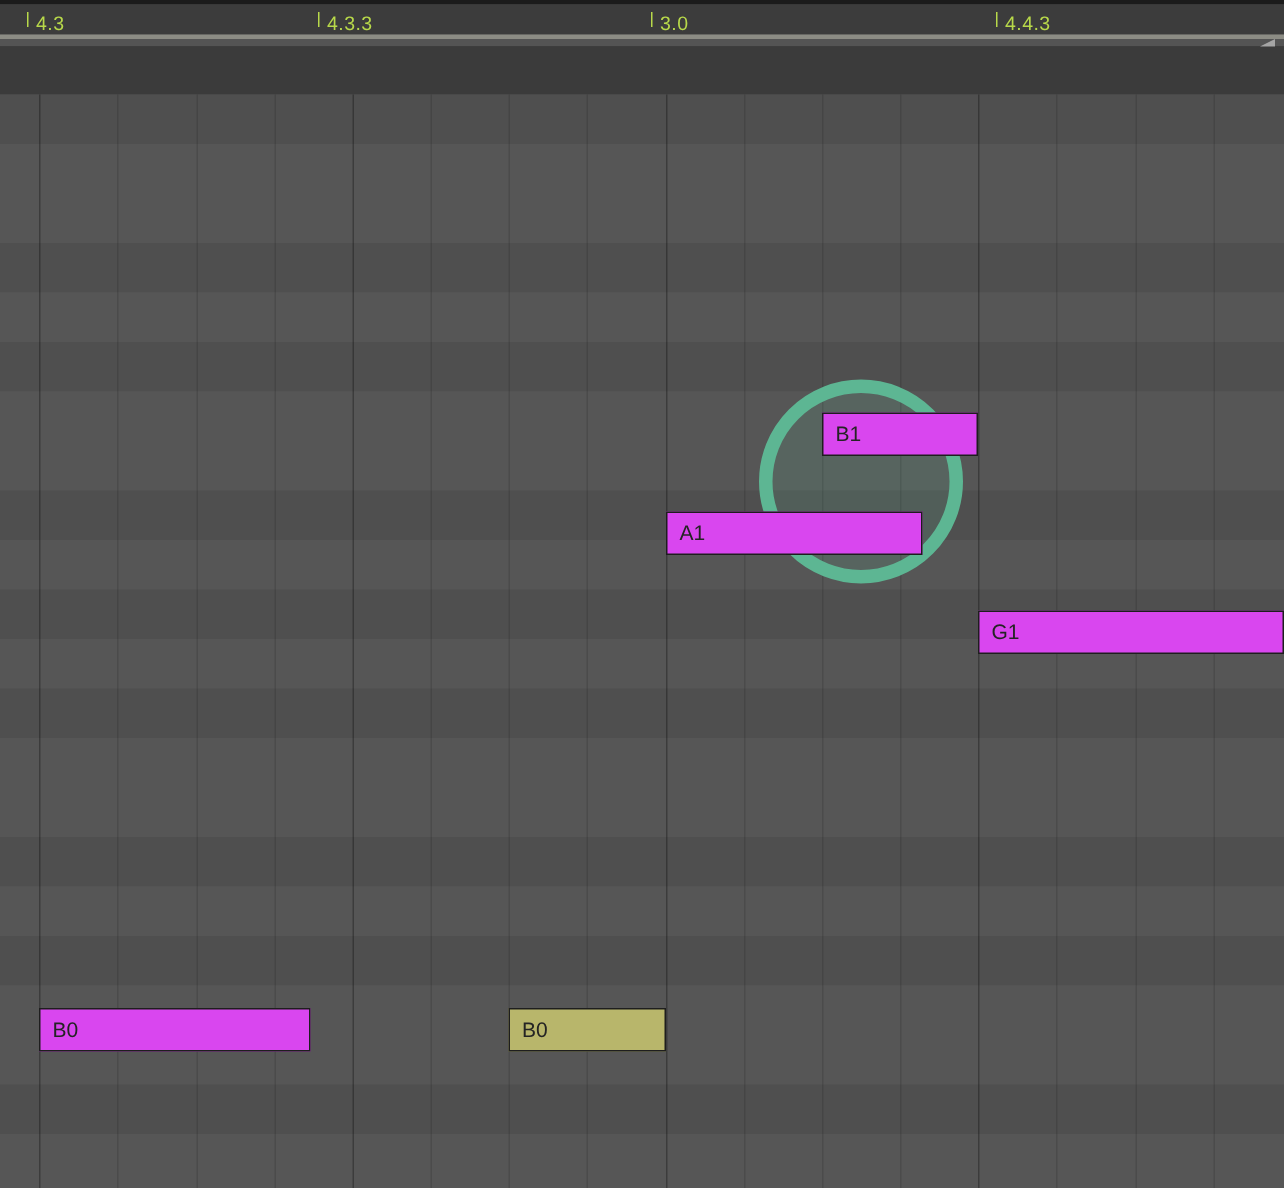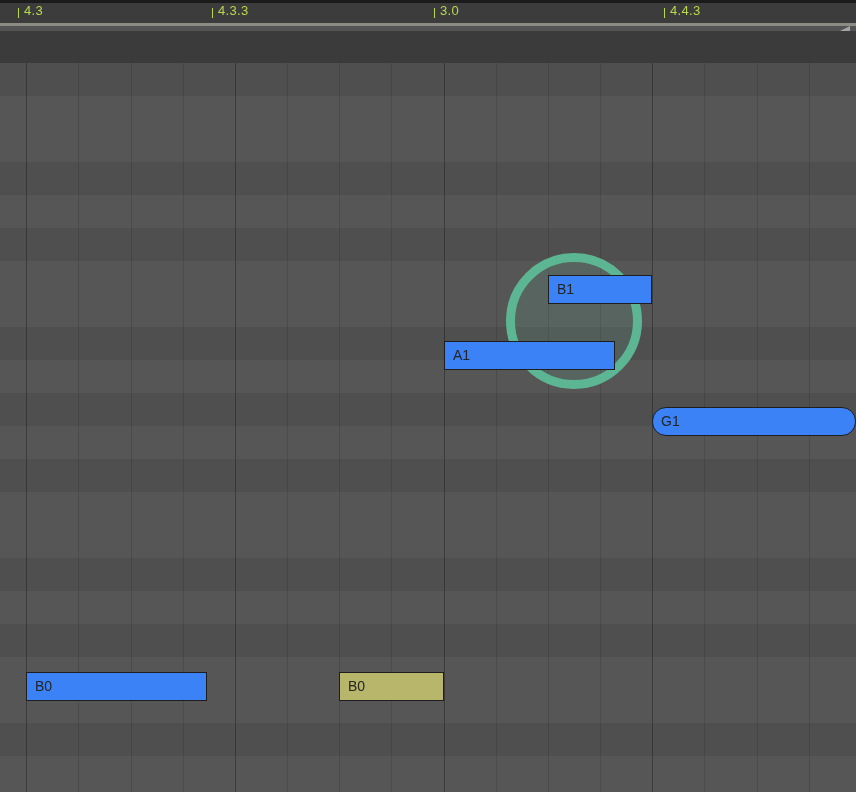--- a/index.html
+++ b/index.html
@@ -27,20 +27,21 @@
     left: 0; top: 3px;
     width: 856px; height: 20px;
     background: #3c3c3c;
     border-bottom: 1px solid #2f2e2e;
   }
   .ruler .tick {
     position: absolute;
     top: 0;
     height: 25px;
     display: flex;
+    align-items: center;
   }
   .ruler .tick::before {
     content: "";
     width: 1px;
     height: 8px;
     background: #7e7e7e;
     position: absolute;
     left: 0;
     top: 6px;
   }
@@ -120,21 +121,21 @@
     height: 729px;
     background: rgba(0,0,0,0.12);
   }
   .vline.beat { background: rgba(0,0,0,0.30); }
 
   
   .note {
     position: absolute;
     box-sizing: border-box;
     border: 1px solid #1e1e1e;
-    background: #3b82f6;
+    background: #d946ef;
     color: #242424;
     font-size: 14px;
     font-weight: 500;
     line-height: 1;
     padding: 6px 8px 0 8px;
     height: 29px;
   }
   .note.dim {
     background: #b8b66b;
   }
@@ -217,15 +218,15 @@
     <div class="vline beat" style="left: 652px;"></div>
     <div class="vline" style="left: 704px;"></div>
     <div class="vline" style="left: 757px;"></div>
     <div class="vline" style="left: 809px;"></div>
   </div>
 
 <div class="highlight-circle" id="hi" style="left: 506px; top: 253px; width: 136px; height: 136px;"></div>
 
 <div class="note" style="left: 548px; top: 275px; width: 104px;"><span>B1</span></div>
 <div class="note" style="left: 444px; top: 341px; width: 171px;"><span>A1</span></div>
-<div class="note" style="left: 652px; top: 407px; width: 204px; border-radius: 14px;"><span>G1</span></div>
+<div class="note" style="left: 652px; top: 407px; width: 204px;"><span>G1</span></div>
 <div class="note" style="left: 26px; top: 672px; width: 181px;"><span>B0</span></div>
 <div class="note dim" style="left: 339px; top: 672px; width: 105px;"><span>B0</span></div>
 
 </body></html>

